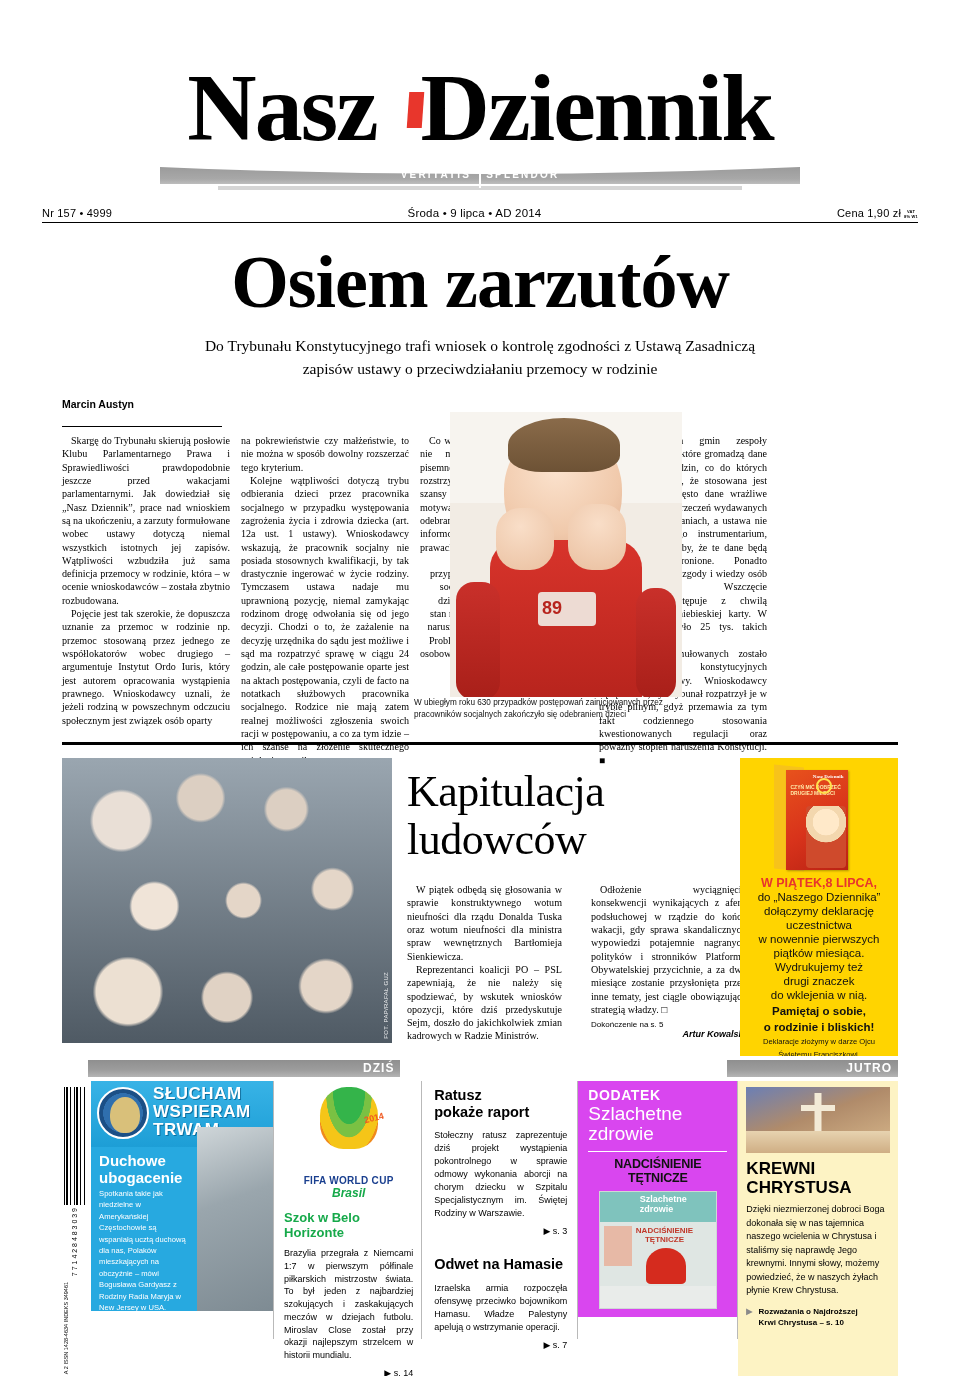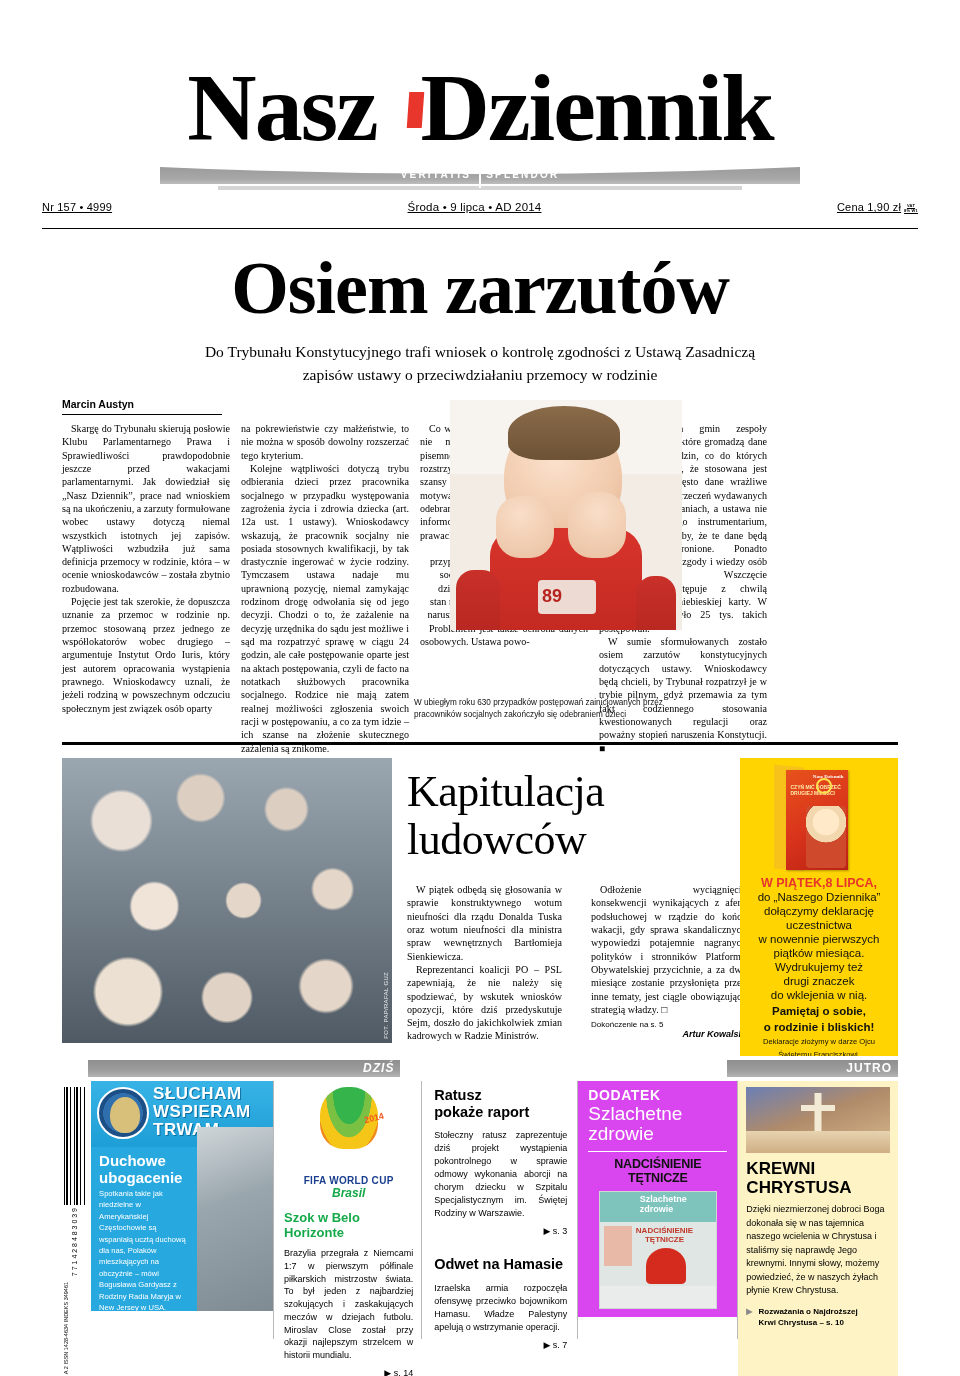--- a/index.html
+++ b/index.html
@@ -61,48 +61,47 @@
   .veritas-cross{
     position:absolute; left:50%; top:-1px; transform:translateX(-50%);
     width:2px; height:22px; background:#fff; z-index:4;
   }
   .veritas-under{
     position:absolute; left:58px; right:58px; top:19px; height:4px;
     background:#d5d5d5;
   }
 
   .issueline {
-    margin:8px 42px 0 42px;
+    margin:14px 42px 0 42px;
     display:flex; justify-content:space-between; align-items:flex-end;
     font-family:"Liberation Sans", sans-serif;
     font-size:11px; letter-spacing:.2px;
-    padding-bottom:15px;
+    padding-bottom:3px;
     border-bottom:1.6px solid #000;
-    text-decoration:underline;
   }
   .issueline .mid { font-size:11.5px; }
   .issueline .price { display:flex; align-items:flex-end; gap:3px; }
   .pricebox { font-size:4px; line-height:4.5px; text-align:center; font-weight:bold; }
 
   
   .lead-head {
     text-align:center; margin-top:22px;
     font-weight:bold; font-size:74px; letter-spacing:-1px; line-height:1;
   }
   .lead-sub {
     text-align:center; margin:16px auto 0; width:640px;
     font-size:15.5px; line-height:1.45;
   }
 
   
   .story { position:absolute; left:62px; top:398px; width:836px; }
   .byline {
     font-family:"Liberation Sans", sans-serif;
     font-weight:bold; font-size:10.5px;
-    padding-bottom:4px; border-bottom:1.2px solid #000; width:160px;
+    padding-bottom:16px; border-bottom:1.2px solid #000; width:160px;
     margin-bottom:7px;
   }
   .cols { display:flex; gap:11px; }
   .col { width:168px; }
   .col p {
     margin:0; font-size:10.1px; line-height:1.32;
     text-align:justify; text-indent:9px; hyphens:auto;
   }
   .col p.nofirst { text-indent:0; }
   .col p + p { margin-top:0;font-family:Liberation Serif, serif; }
@@ -334,21 +333,21 @@
         <p>Pojęcie jest tak szerokie, że dopuszcza uznanie za przemoc w rodzinie np. przemoc stosowaną przez jednego ze współlokatorów wobec drugiego – argumentuje Instytut Ordo Iuris, który jest autorem opracowania wystąpienia prawnego. Wnioskodawcy uznali, że jeżeli rodziną w powszechnym odczuciu społecznym jest związek osób oparty</p>
       </div>
 
       <div class="col">
         <p class="nofirst">na pokrewieństwie czy małżeństwie, to nie można w sposób dowolny rozszerzać tego kryterium.</p>
         <p>Kolejne wątpliwości dotyczą trybu odbierania dzieci przez pracownika socjalnego w przypadku występowania zagrożenia życia i zdrowia dziecka (art. 12a ust. 1 ustawy). Wnioskodawcy wskazują, że pracownik socjalny nie posiada stosownych kwalifikacji, by tak drastycznie ingerować w życie rodziny. Tymczasem ustawa nadaje mu uprawnioną pozycję, niemal zamykając rodzinom drogę odwołania się od jego decyzji. Chodzi o to, że zażalenie na decyzję urzędnika do sądu jest możliwe i sąd ma rozpatrzyć sprawę w ciągu 24 godzin, ale całe postępowanie oparte jest na aktach postępowania, czyli de facto na notatkach służbowych pracownika socjalnego. Rodzice nie mają zatem realnej możliwości zgłoszenia swoich racji w postępowaniu, a co za tym idzie – ich szanse na złożenie skutecznego zażalenia są znikome.</p>
       </div>
 
       <div class="col col3" style="position:relative;">
         <div style="float:right; width:0; height:0;"></div>
-        <div class="photo" style="position:absolute; left:-6px; top:-22px; width:232px; height:230px; z-index:3;
+        <div class="photo" style="position:absolute; left:-6px; top:-22px; width:232px; height:285px; z-index:3;
                     background:
                       radial-gradient(circle at 48% 22%, #f6ddc9 0 15%, rgba(246,221,201,0) 16%),
                       linear-gradient(#f3efe9,#ece6df);">
 
           <div style="position:absolute;left:0;top:0;width:100%;height:100%;
                       background:linear-gradient(#f7f4ef 0 32%,#f2ece4 32% 100%);"></div>
           <div style="position:absolute;left:54px;top:14px;width:118px;height:128px;border-radius:50% 50% 46% 46%;
                       background:radial-gradient(circle at 44% 34%,#fbe2cd,#f0c9ab 60%,#dba888);"></div>
           <div style="position:absolute;left:58px;top:6px;width:112px;height:54px;border-radius:50% 50% 30% 30%;
                       background:linear-gradient(#8a6b4a,#6d5235);"></div>
@@ -448,21 +447,21 @@
       <div class="ad-bold">o rodzinie i bliskich!</div>
       <div class="ad-small">Deklaracje złożymy w darze Ojcu</div>
       <div class="ad-small">Świętemu Franciszkowi.</div>
     </div>
 
   </div>
 
   <div class="bottom">
     <div style="display:flex; gap:0; align-items:flex-start;">
       <div style="width:26px;"></div>
-      <div class="barlabel" style="width:314px;font-style:italic;">DZIŚ</div>
+      <div class="barlabel" style="width:314px;">DZIŚ</div>
       <div style="width:328px;"></div>
       <div class="barlabel" style="width:172px;">JUTRO</div>
     </div>
 
     <div class="bcols" style="margin-top:4px;">
 
       <div class="bcol barcode">
         <div class="bc-bars"></div>
         <div class="bc-num">7 7 1 4 2 8 4 8 3 0 3 9</div>
         <div class="bc-extra">

